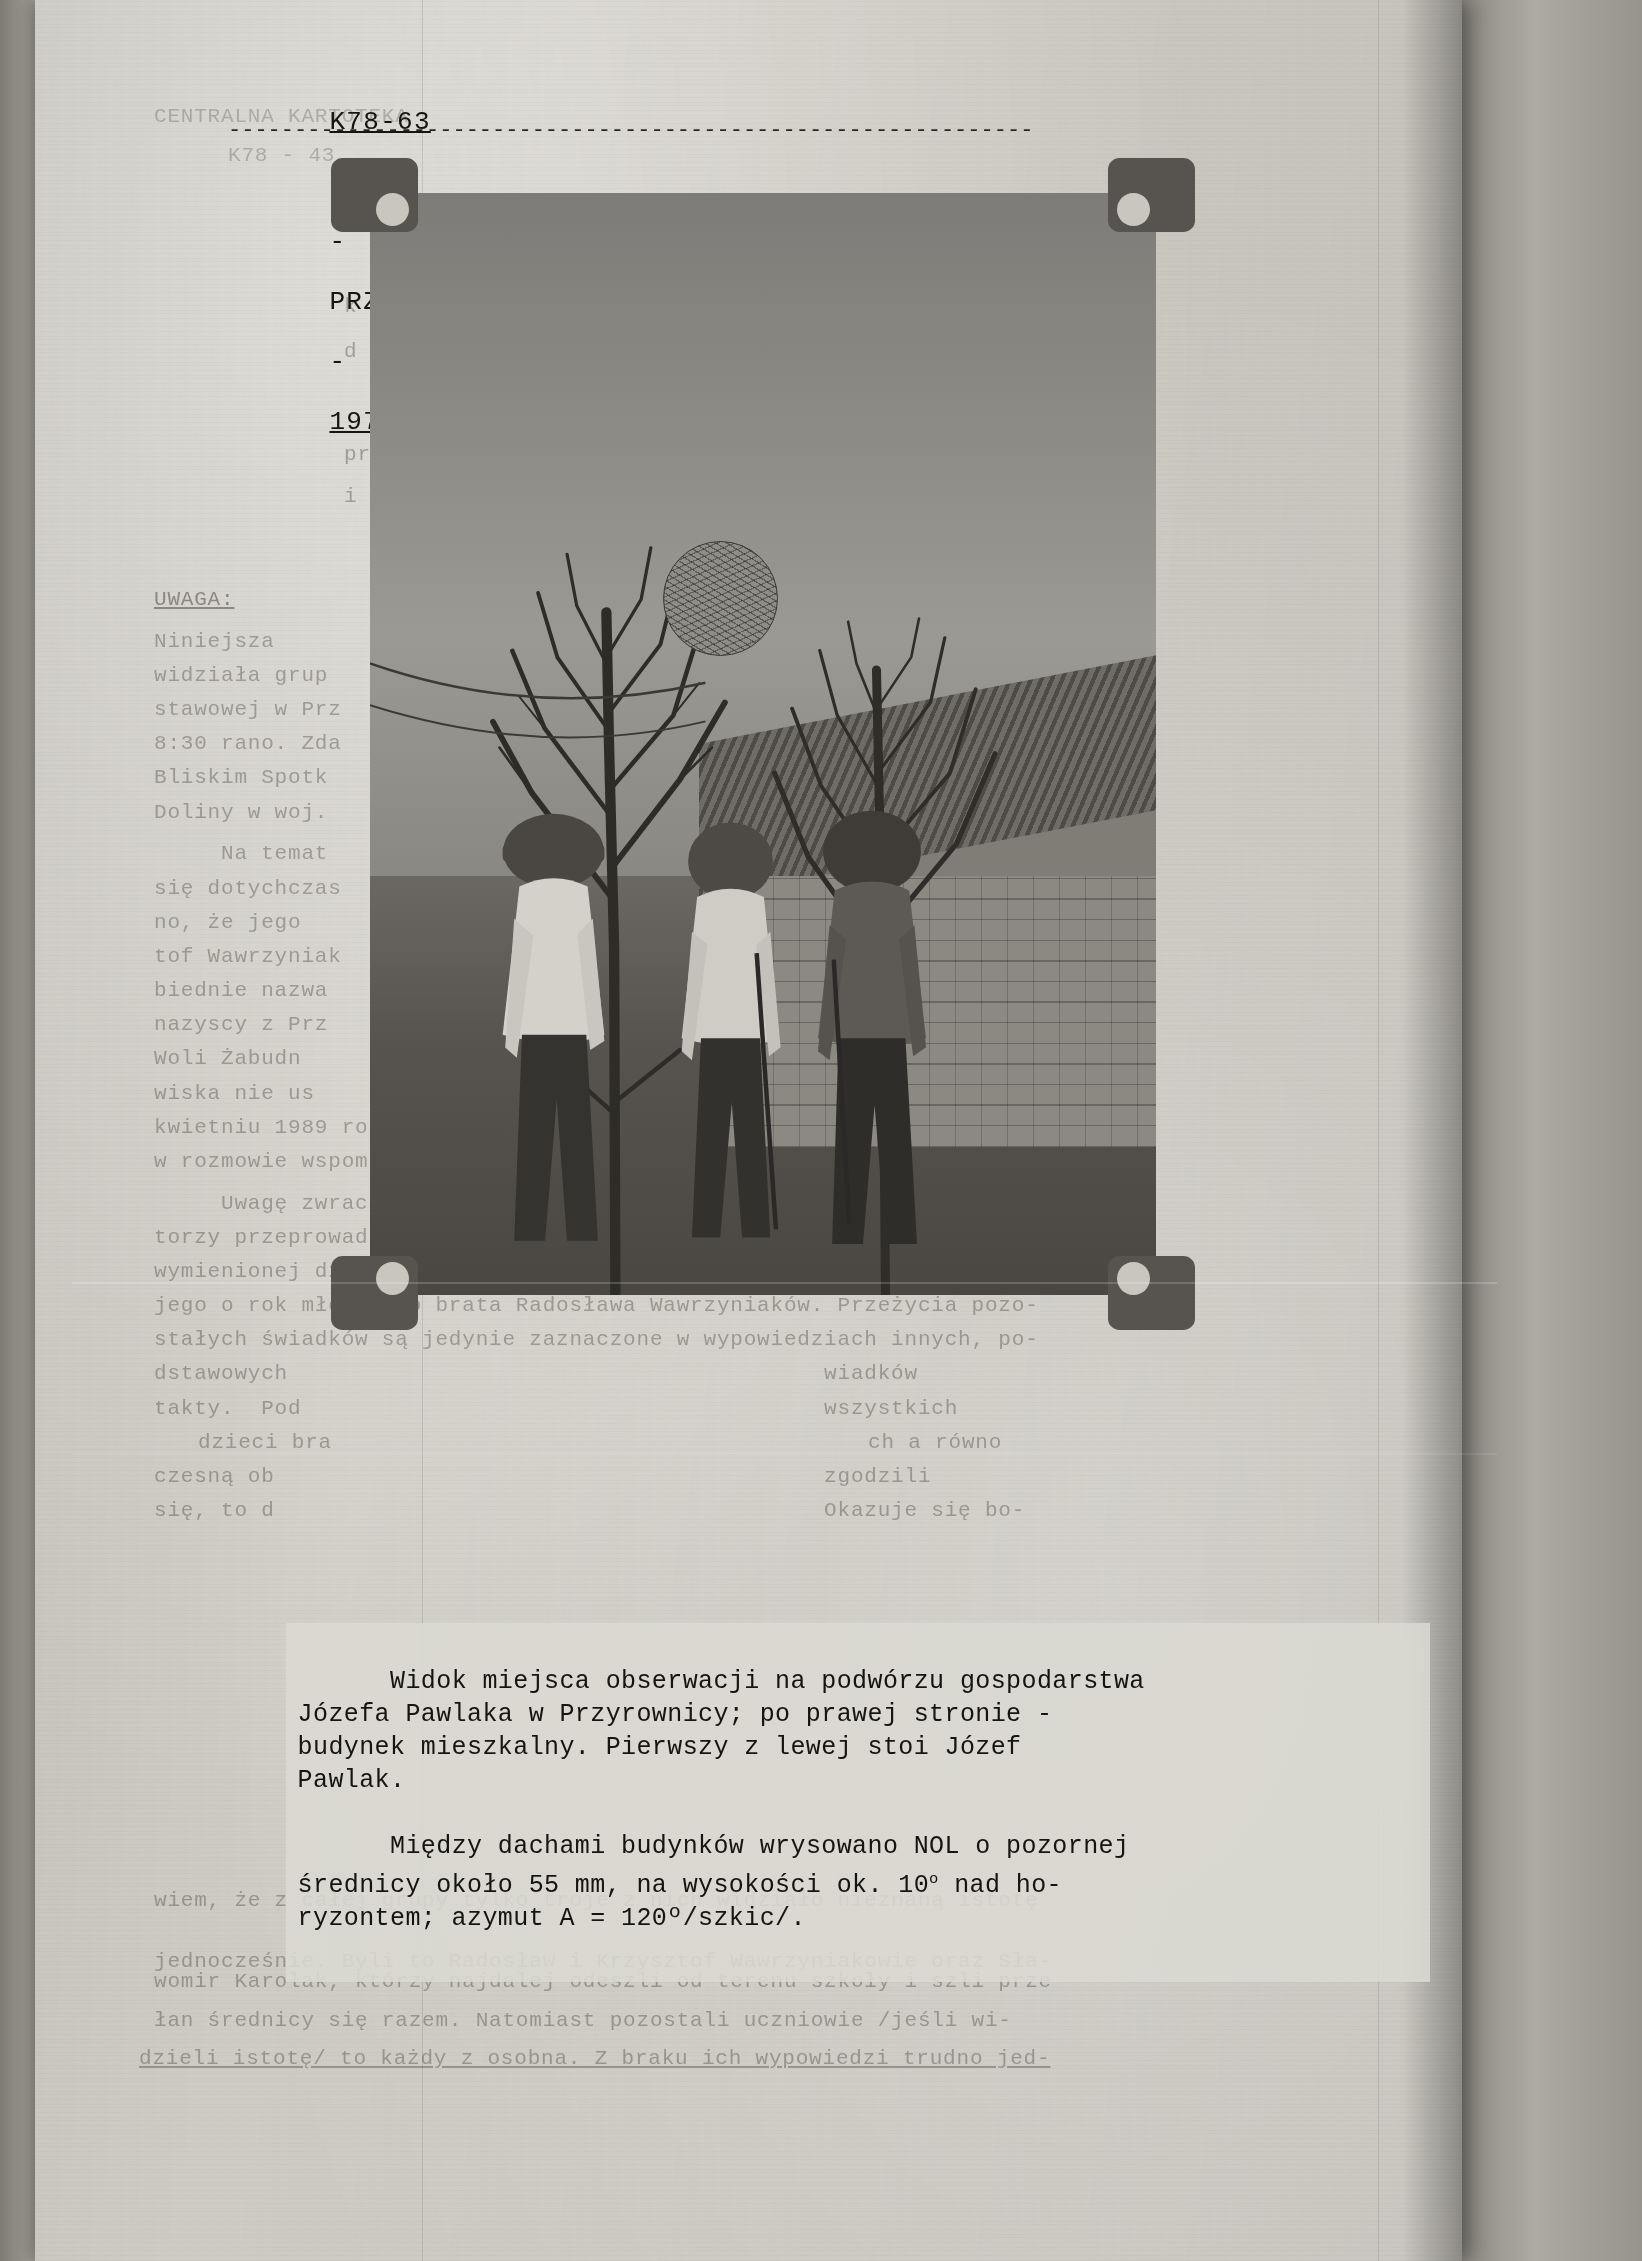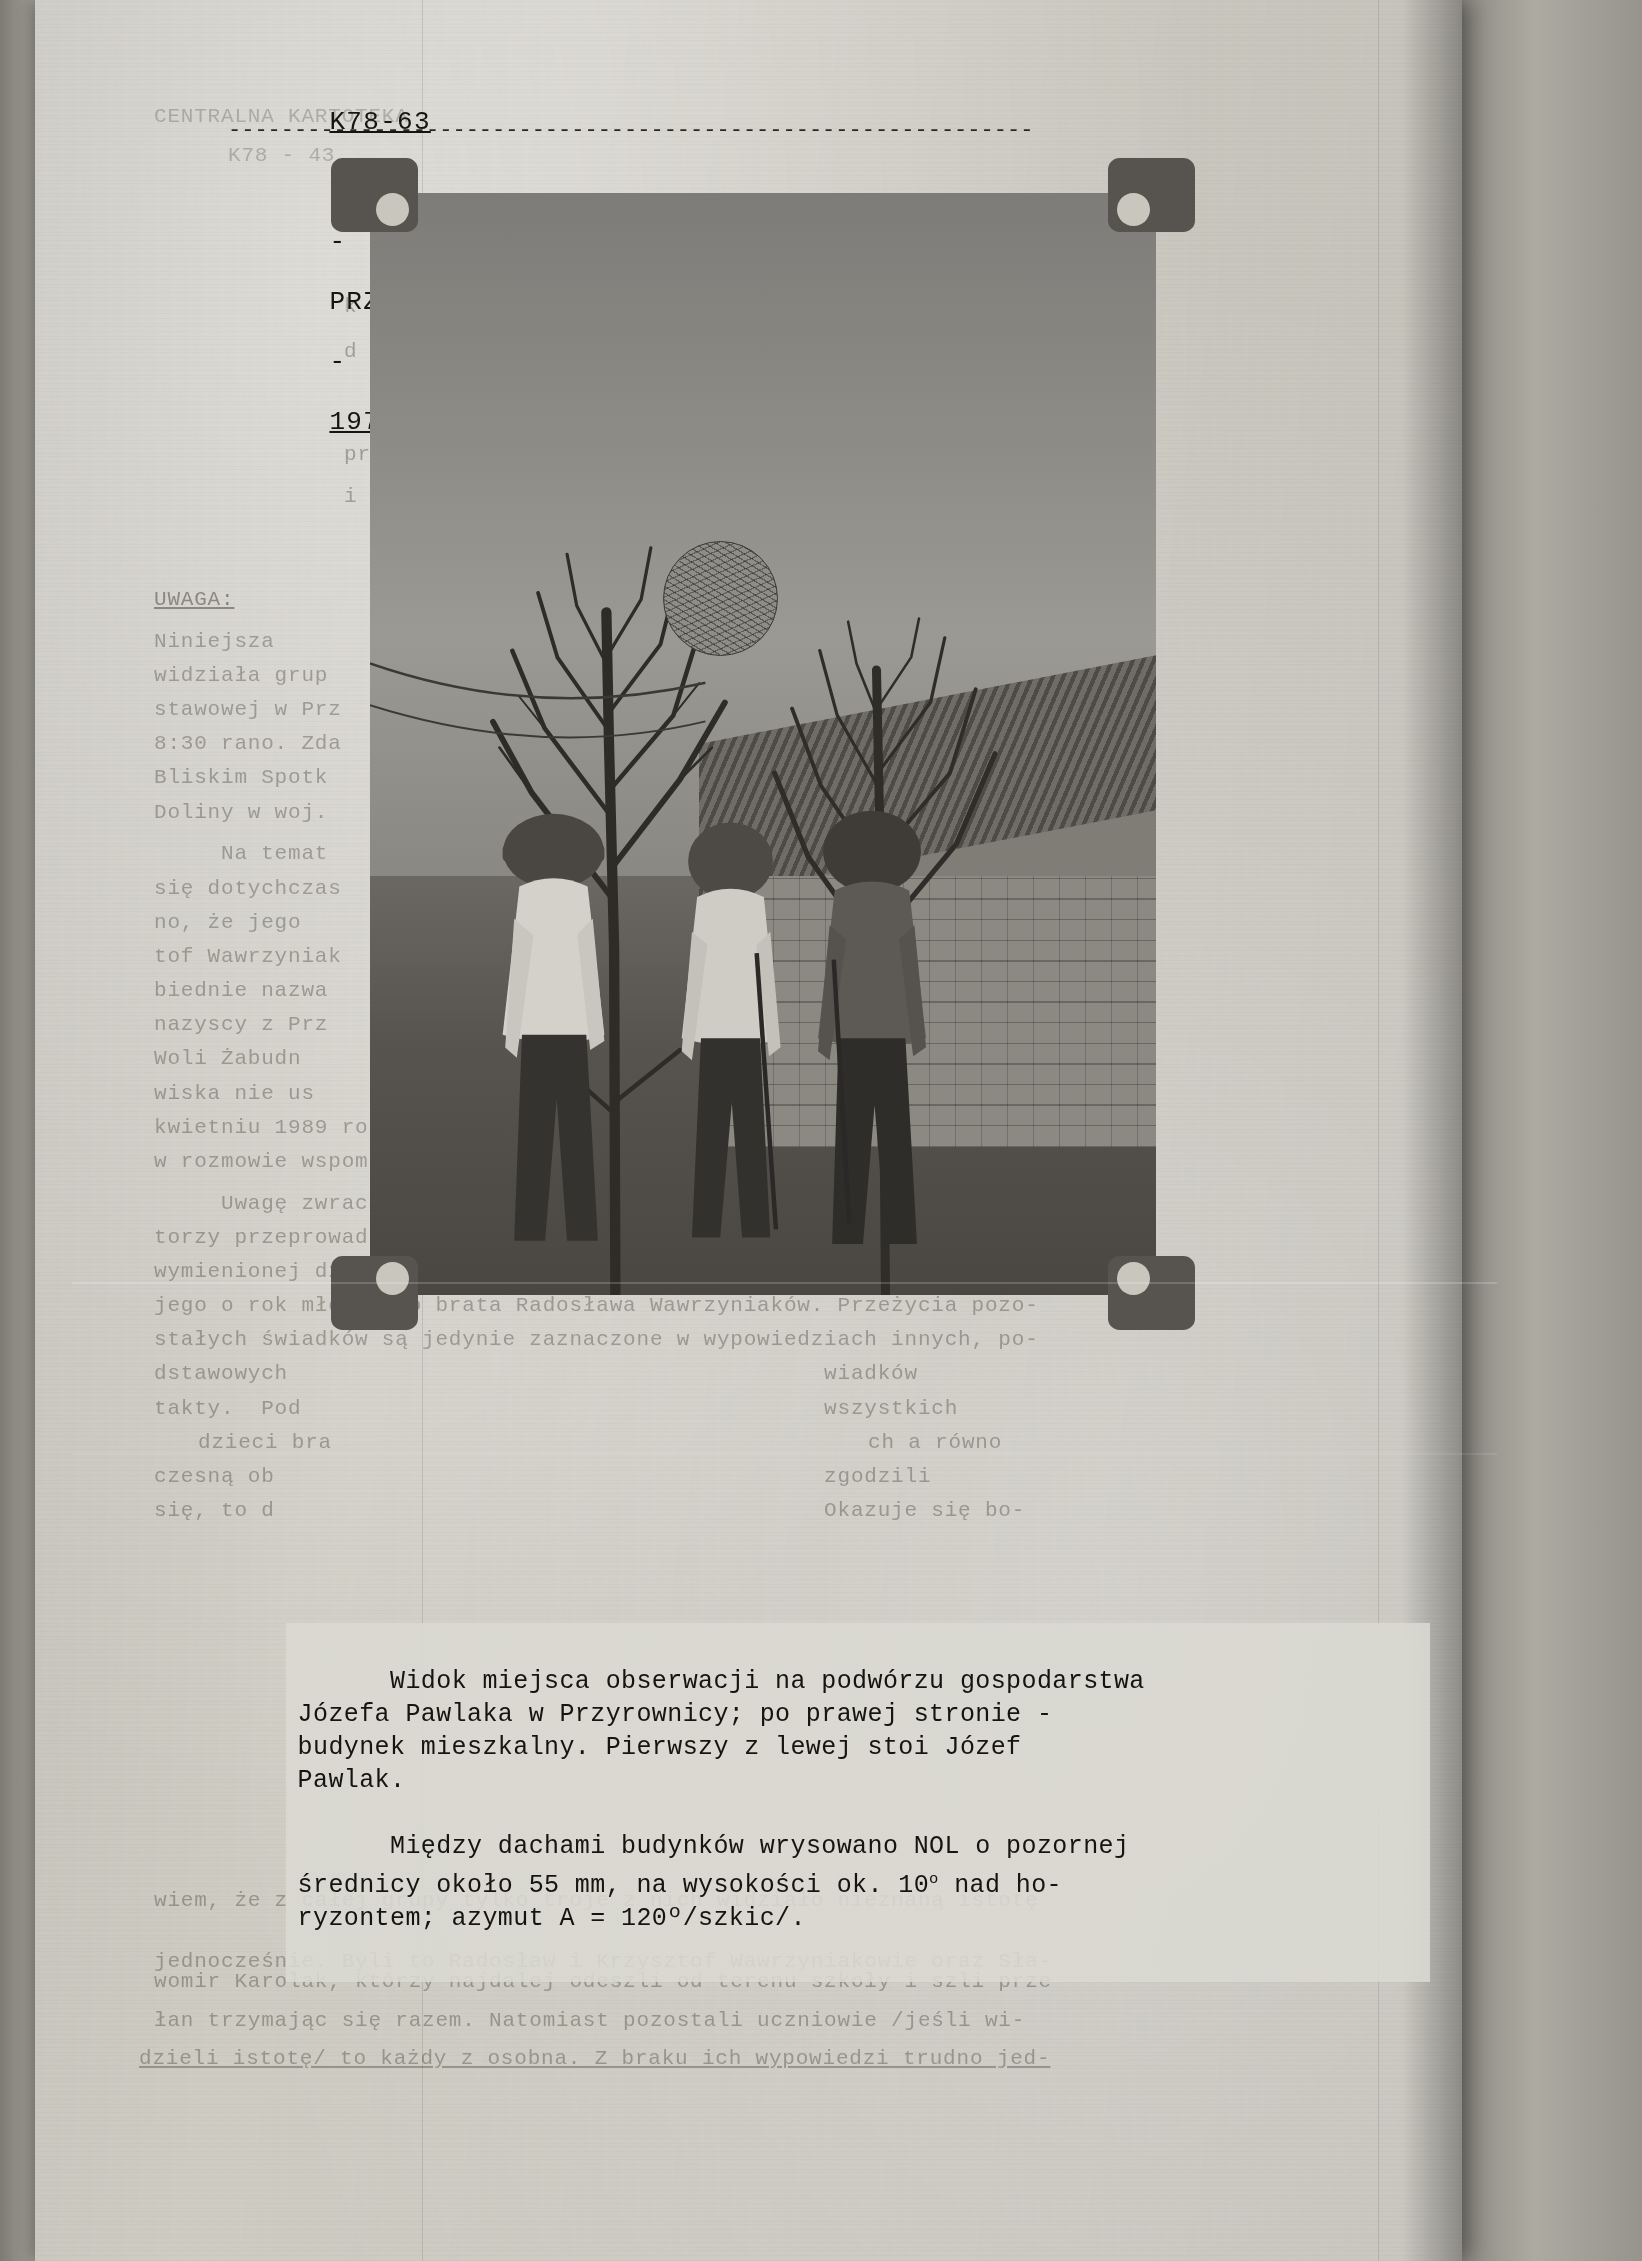--- a/index.html
+++ b/index.html
@@ -281,21 +281,21 @@
     <div class="ghost" style="left:119px; top:1289px;">jego o rok młodszego brata Radosława Wawrzyniaków. Przeżycia pozo-</div>
     <div class="ghost" style="left:119px; top:1323px;">stałych świadków są jedynie zaznaczone w wypowiedziach innych, po-</div>
     <div class="ghost" style="left:119px; top:1357px;">dstawowych                                        wiadków</div>
     <div class="ghost" style="left:119px; top:1392px;">takty.  Pod                                       wszystkich</div>
     <div class="ghost" style="left:119px; top:1426px;margin-left:44px;">dzieci bra                                        ch a równo</div>
     <div class="ghost" style="left:119px; top:1460px;">czesną ob                                         zgodzili</div>
     <div class="ghost" style="left:119px; top:1494px;">się, to d                                         Okazuje się bo-</div>
     <div class="ghost" style="left:119px; top:1884px;">wiem, że z całej grupy tylko troje z nich widziało nieznaną istotę</div>
     <div class="ghost" style="left:119px; top:1926px;margin-top:19px;">jednocześnie. Byli to Radosław i Krzysztof Wawrzyniakowie oraz Sła-</div>
     <div class="ghost" style="left:119px; top:1965px;">womir Karolak, którzy najdalej odeszli od terenu szkoły i szli prze</div>
-    <div class="ghost" style="left:119px; top:2004px;">łan trzymając się razem. Natomiast pozostali uczniowie /jeśli wi-</div>
+    <div class="ghost" style="left:119px; top:2004px;">łan średnicy się razem. Natomiast pozostali uczniowie /jeśli wi-</div>
     <div class="ghost" style="left:104px; top:2042px;text-decoration:underline;">dzieli istotę/ to każdy z osobna. Z braku ich wypowiedzi trudno jed-</div>
 
     <div class="header-line">
       <span class="u">K78-63</span>
       <span>&nbsp;&nbsp;&nbsp;</span>
       <span>NL</span>
       <span>&nbsp;&nbsp;</span>
       <span>-</span>
       <span>&nbsp;&nbsp;&nbsp;</span>
       <span>PRZYROWNICA,woj.sieradzkie</span>

